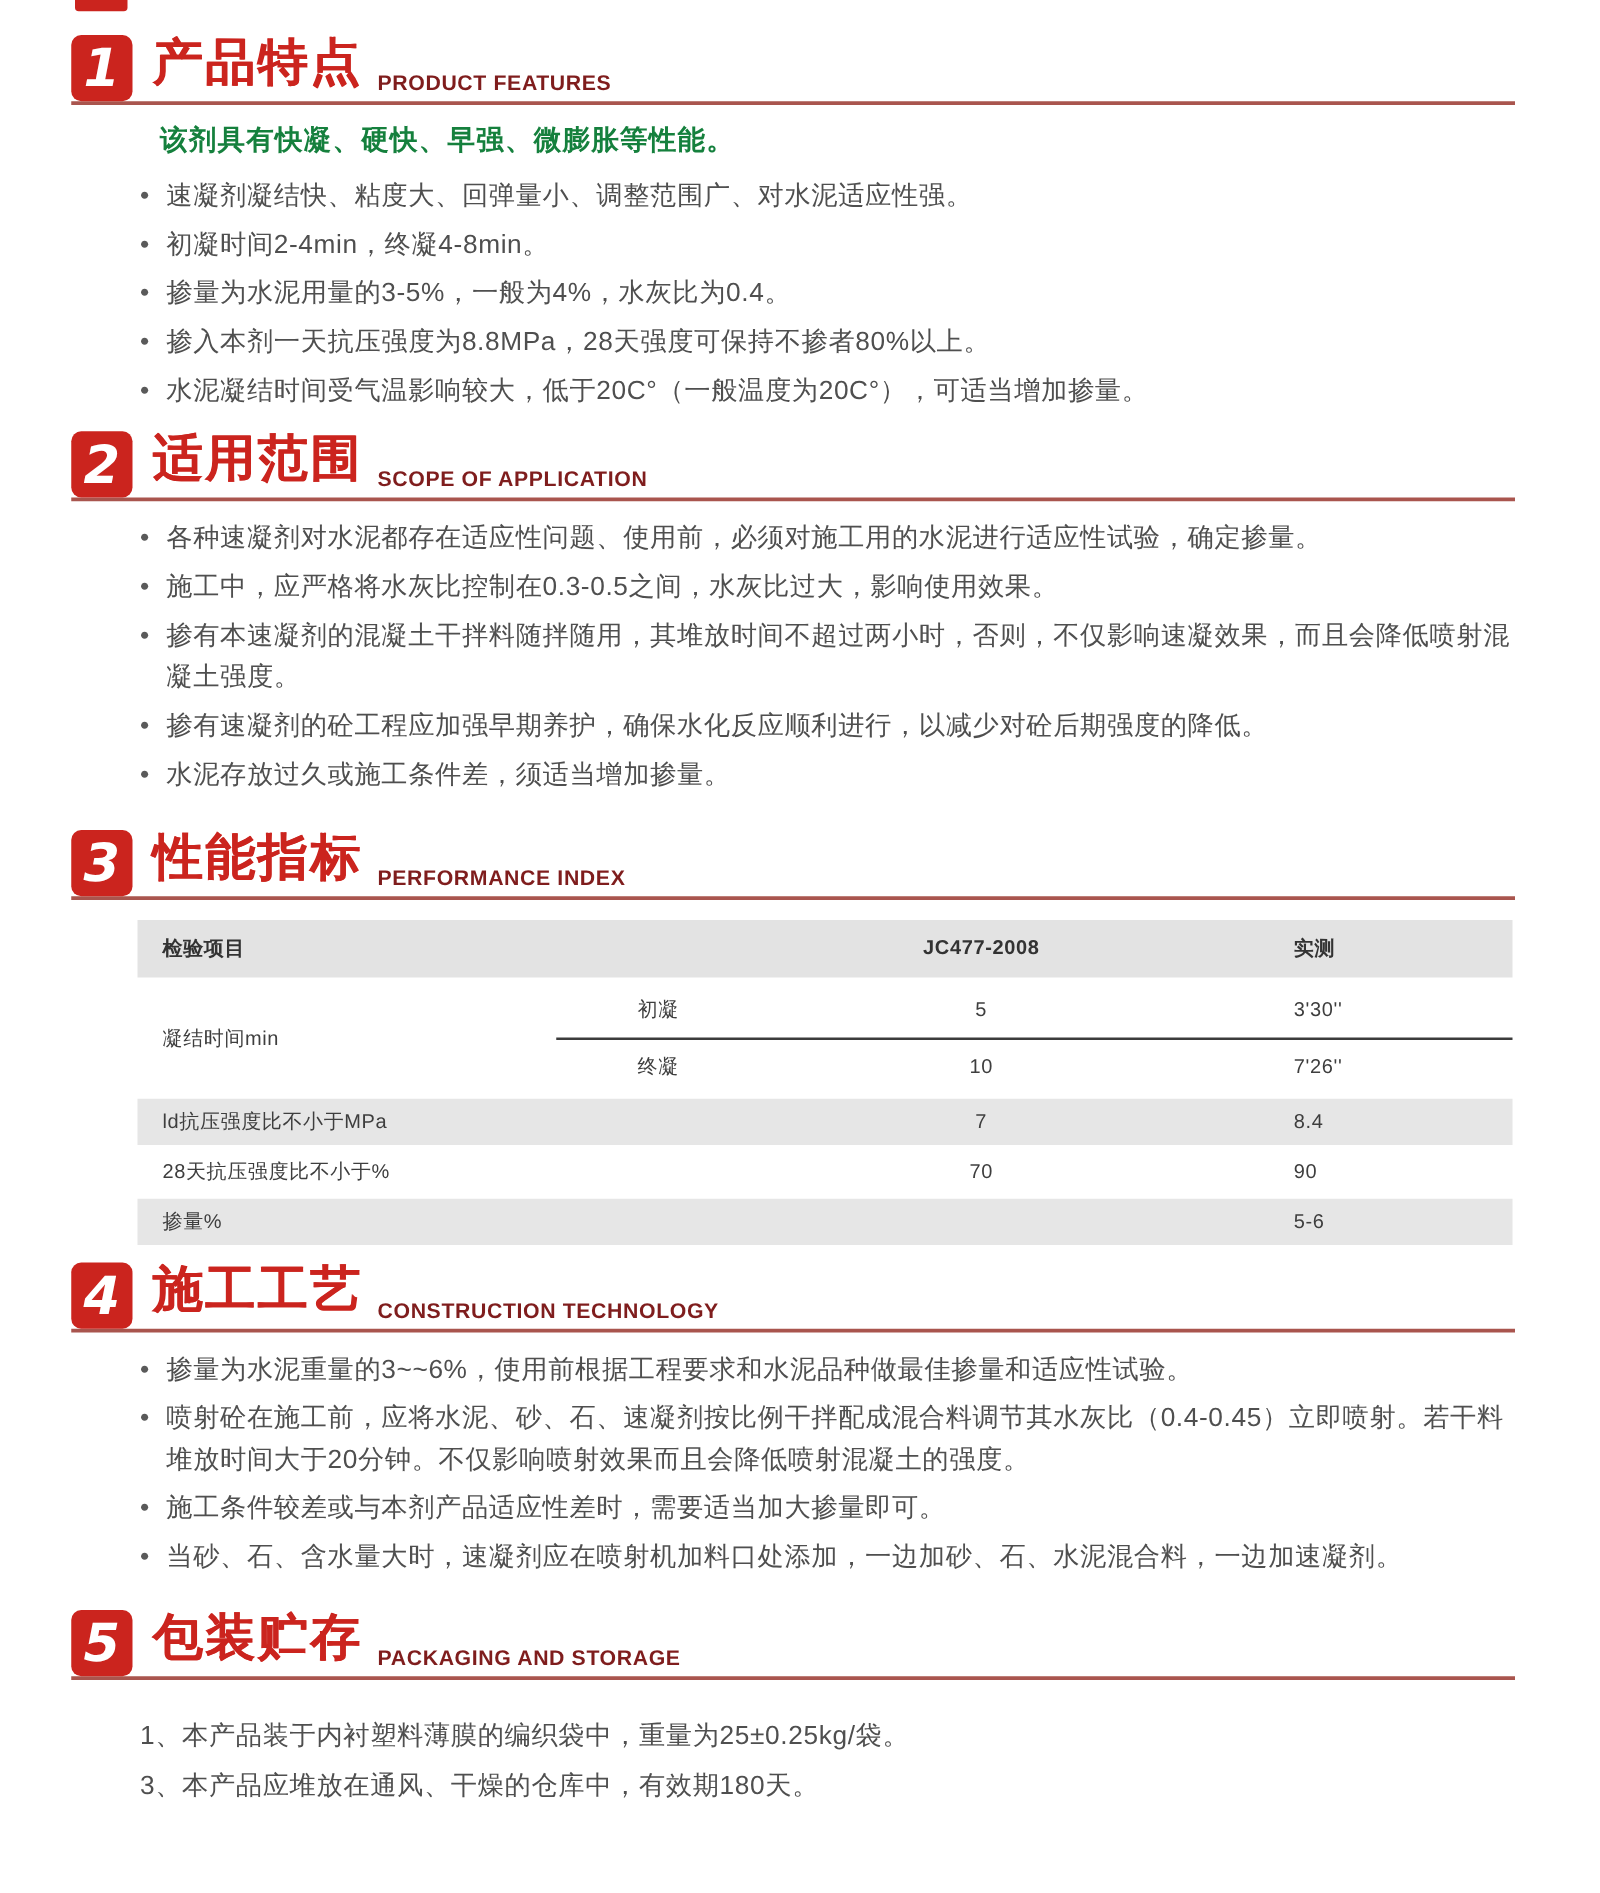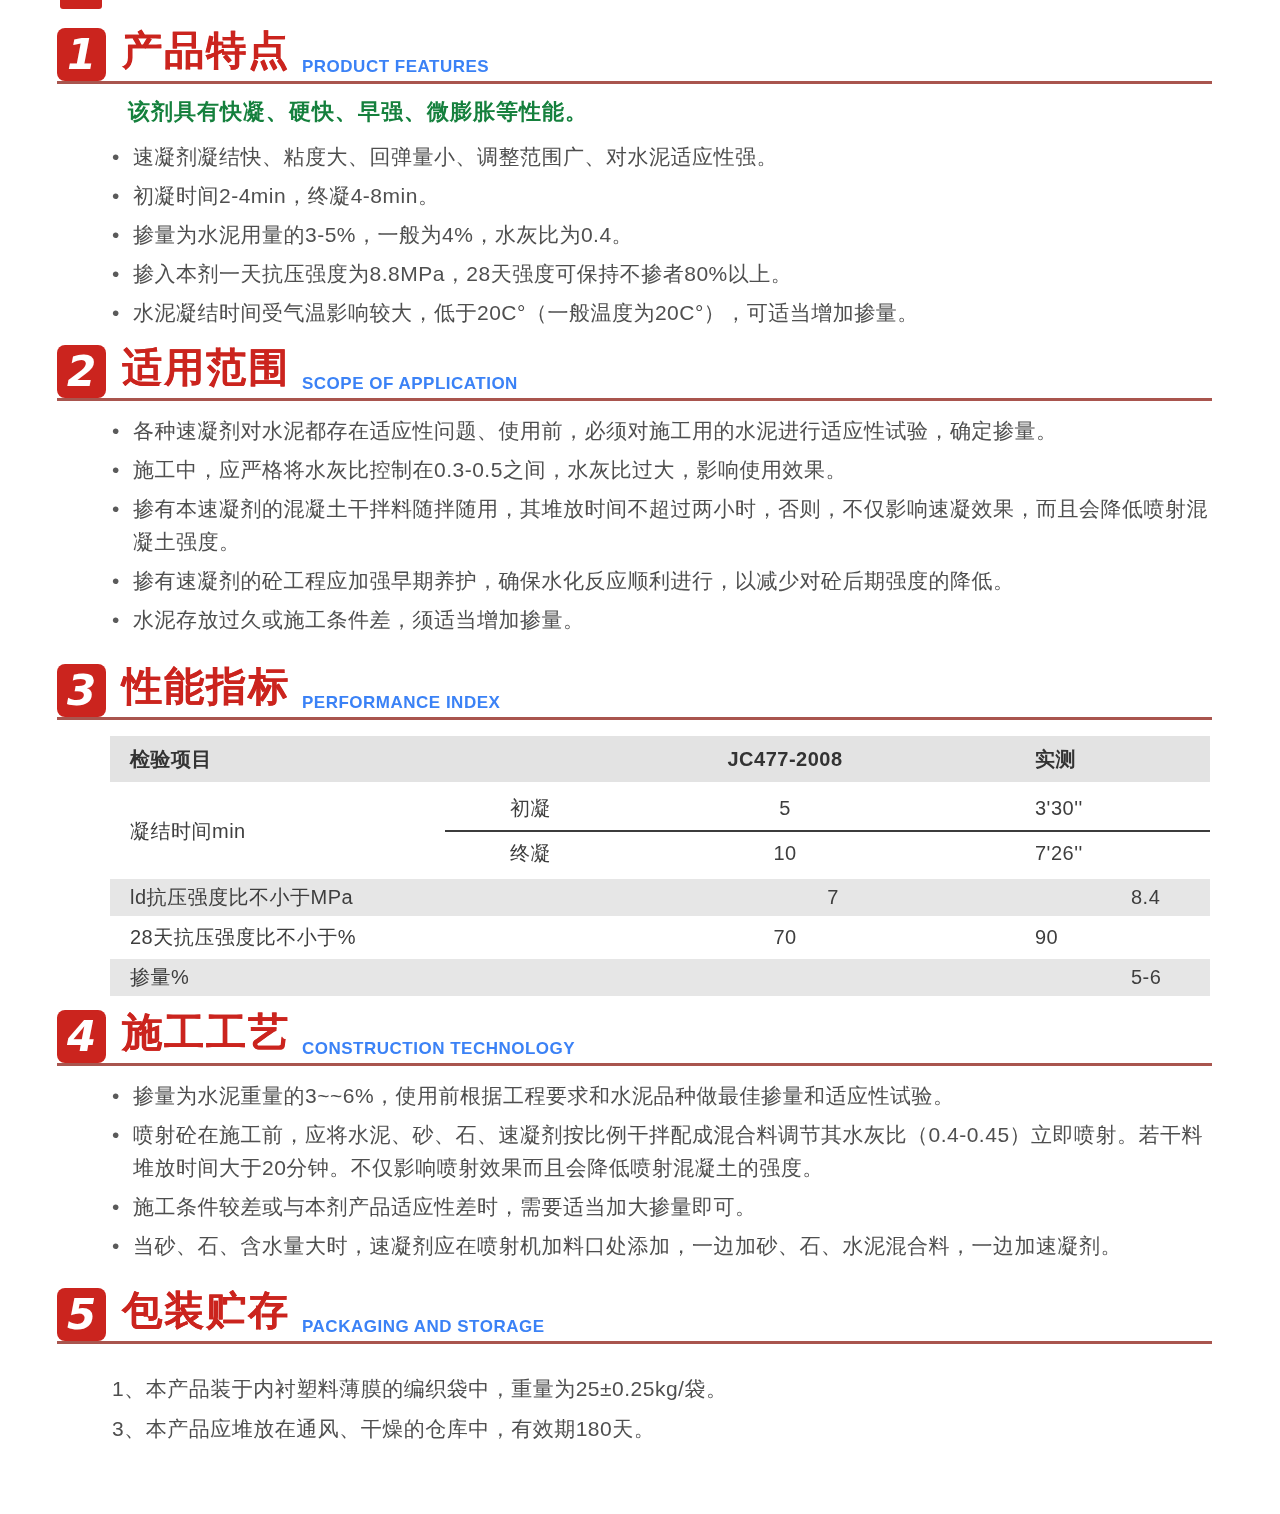--- a/index.html
+++ b/index.html
@@ -24,55 +24,55 @@
     font-size:42px; font-weight:bold; font-style:italic;
     font-family:"DejaVu Sans","Liberation Sans",sans-serif;
     flex:0 0 auto;
   }
   .title-zh {
     color:#cb241e; font-weight:900; font-size:40px; line-height:1;
     margin-left:16px; letter-spacing:2px; padding-bottom:11px;
     text-shadow:0.5px 0 0 #cb241e;
   }
   .title-en {
-    color:#3b82f6; font-size:17px; font-weight:700; letter-spacing:0.5px;
+    color:#7f1d1d; font-size:17px; font-weight:700; letter-spacing:0.5px;
     margin-left:12px; padding-bottom:4px;
   }
 
   
   .intro {
     margin:13px 68px 0 128px;
     font-size:22px; font-weight:bold; color:#15803d; letter-spacing:1px;
   }
   .bullets { margin:13px 60px 0 112px; }
   .bullet { display:flex; font-size:21px; line-height:33px; margin-bottom:6px; color:#4f4f4f; letter-spacing:0.5px; }
   .bullet .dot { width:21px; flex:0 0 auto; color:#5a5a5a; }
   .bullet .txt { flex:1; }
   .numlist { margin:28px 60px 0 112px; }
   .numitem { font-size:21px; line-height:33px; margin-bottom:7px; color:#4f4f4f; letter-spacing:0.5px; }
 
   
-  .ptable { margin:16px 70px 0 110px; width:1100px; font-size:20px; color:#3e3e3e; letter-spacing:0.5px; }
+  .ptable { margin:16px 70px 0 110px; width:1100px; font-size:16px; color:#3e3e3e; letter-spacing:0.5px; }
   .t-head {
     display:grid; grid-template-columns:360px 150px 330px 260px;
     background:#e3e3e3; height:46px; align-items:center; font-weight:bold; color:#333;
   }
   .t-timing {
     display:grid; grid-template-columns:360px 150px 330px 260px;
     grid-template-rows:45px 45px; background:#ffffff; position:relative; margin-top:4px;
   }
   .t-timing .group-label { grid-column:1; grid-row:1 / 3; align-self:center; padding-left:20px; }
   .t-timing .sep {
     position:absolute; left:335px; right:0; top:44px; height:2px; background:#3c3c3c;
   }
   .t-row {
     display:grid; grid-template-columns:510px 330px 260px;
     height:37px; align-items:center; margin-top:3px;
   }
-  .t-row.gray { background:#e6e6e6;gap:48px; }
+  .t-row.gray { background:#e6e6e6; }
   .t-row.white { background:#ffffff; }
   .cell-label { padding-left:20px; }
   .cell-sub { padding-left:40px; align-self:center; }
   .cell-std { text-align:center; align-self:center; }
   .cell-meas { padding-left:85px; align-self:center; }
 
   
   .sec2 .sec-header { margin-top:16px; }
   .sec3 .sec-header { margin-top:28px; }
   .sec4 .sec-header { margin-top:14px; }

